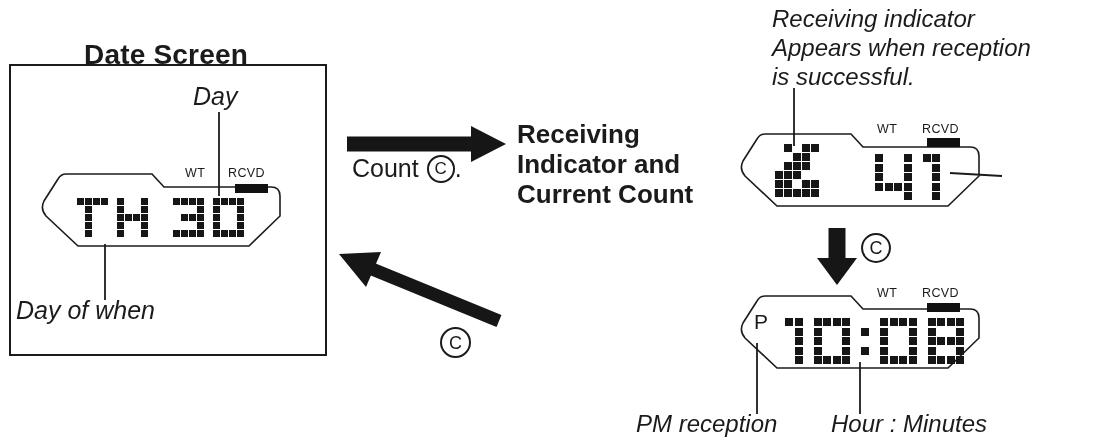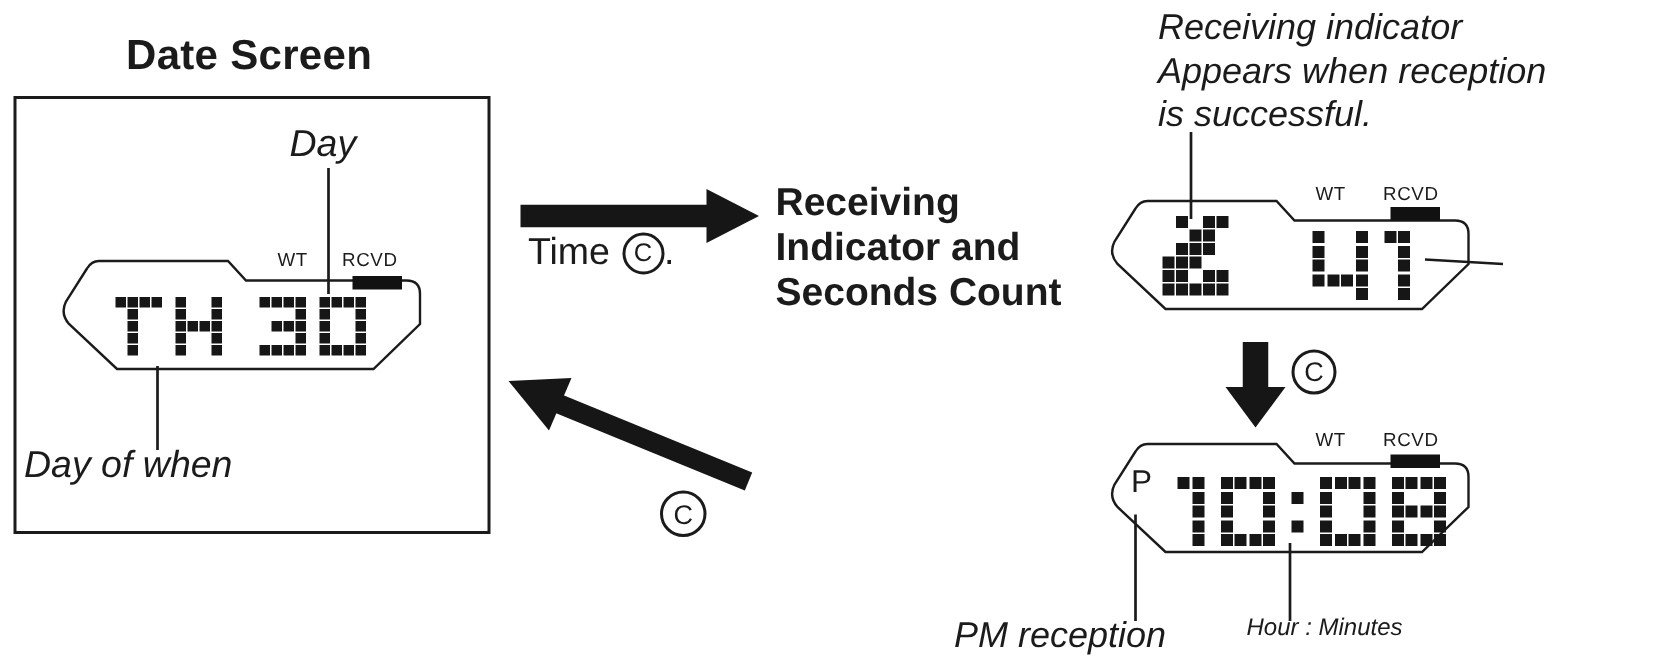--- a/index.html
+++ b/index.html
@@ -50,21 +50,21 @@
     </g>
 
     <line x1="219" y1="112" x2="219" y2="196" stroke="#1b1b1b" stroke-width="1.8"></line>
     <line x1="105" y1="244" x2="105" y2="300" stroke="#1b1b1b" stroke-width="1.8"></line>
     <line x1="794" y1="88" x2="794" y2="146" stroke="#1b1b1b" stroke-width="1.8"></line>
     <line x1="950" y1="173" x2="1002" y2="176" stroke="#1b1b1b" stroke-width="1.8"></line>
     <line x1="757" y1="343" x2="757" y2="414" stroke="#1b1b1b" stroke-width="1.8"></line>
     <line x1="860" y1="362" x2="860" y2="414" stroke="#1b1b1b" stroke-width="1.8"></line>
   </svg>
 
-  <div class="abs title" style="left:84px;top:21px;">Date Screen</div>
+  <div class="abs title" style="left:84px;top:39px;">Date Screen</div>
 
   <div class="abs panel" style="left:9px;top:64px;width:314px;height:288px;"></div>
 
   <div class="abs callout" style="left:193px;top:82px;">Day</div>
 
   <div class="lcd" style="left:36px;top:160px;z-index:2;">
     <svg width="260" height="100" viewBox="0 0 260 100">
       <path d="M 30,14 H 116 L 128,27 H 235 Q 244,27 244,36 V 56 L 213,86 H 42 L 10,56 Q 4,49 8,41 L 22,19 Q 25,14 30,14 Z" fill="#ffffff" stroke="#1b1b1b" stroke-width="1.6"></path>
     </svg>
     <span class="minilabel" style="left:149px;top:6px;">WT</span>
@@ -117,28 +117,28 @@
         <div class="pxsq" style="left: 136px; top: 32px; height: 6.7px; width: 6.7px;"></div>
         <div class="pxsq" style="left: 144px; top: 32px; height: 6.7px; width: 6.7px;"></div>
         <div class="pxsq" style="left: 152px; top: 32px; height: 6.7px; width: 6.7px;"></div>
         <div class="pxsq" style="left: 160px; top: 32px; height: 6.7px; width: 6.7px;"></div>
       </div>
   </div>
 
   <div class="abs callout" style="left:16px;top:296px;">Day of when</div>
 
   <div class="abs pressrow" style="left:352px;top:154px;">
-    <span>Time</span>
+    <span>Count</span>
     <span class="cbtn" style="margin-left:8px;">C</span>
     <span>.</span>
   </div>
 
   <div class="abs heading" style="left:517px;top:119px;">Receiving
 Indicator and
-Seconds Count</div>
+Current Count</div>
 
   <div class="abs callout small" style="left:772px;top:4px;">Receiving indicator
 Appears when reception
 is successful.</div>
 
   <div class="lcd" style="left:735px;top:120px;z-index:2;">
     <svg width="260" height="100" viewBox="0 0 260 100">
       <path d="M 30,14 H 116 L 128,27 H 235 Q 244,27 244,36 V 56 L 213,86 H 42 L 10,56 Q 4,49 8,41 L 22,19 Q 25,14 30,14 Z" fill="#ffffff" stroke="#1b1b1b" stroke-width="1.6"></path>
     </svg>
     <span class="minilabel" style="left:142px;top:2px;">WT</span>
@@ -251,15 +251,15 @@
         <div class="pxsq" style="left: 152px; top: 38px; height: 8px; width: 8px;"></div>
         <div class="pxsq" style="left: 161.5px; top: 38px; height: 8px; width: 8px;"></div>
         <div class="pxsq" style="left: 171px; top: 38px; height: 8px; width: 8px;"></div>
       </div>
   </div>
 
   <span class="cbtn abs" style="left:440px;top:327px;width:27px;height:27px;font-size:18px;">C</span>
 
 
   <div class="abs callout" style="left:636px;top:410px;font-size:24px;">PM reception</div>
-  <div class="abs callout" style="left:831px;top:410px;font-size:16px;">Hour : Minutes</div>
+  <div class="abs callout" style="left:831px;top:410px;font-size:24px;">Hour : Minutes</div>
 
 </div>
 
 </body></html>

